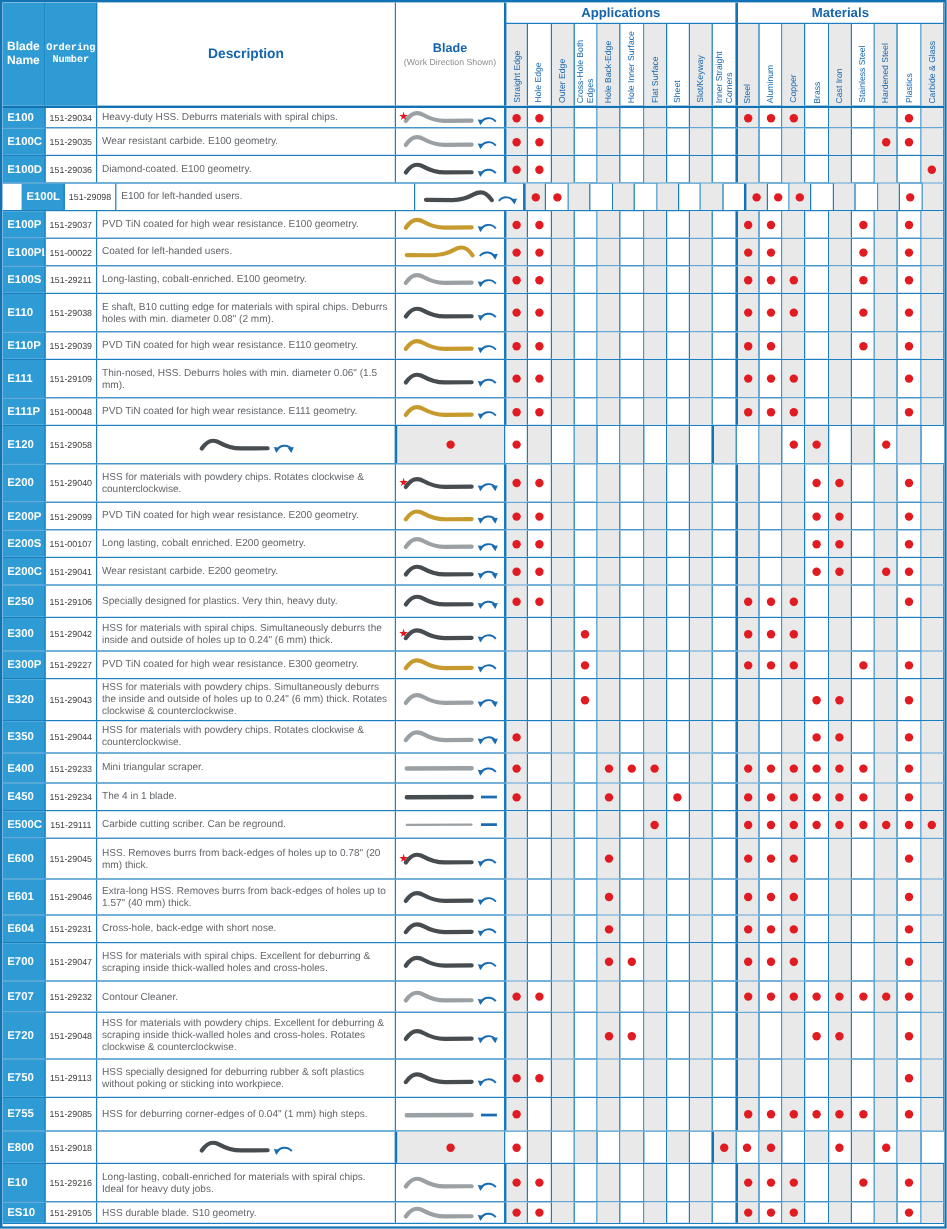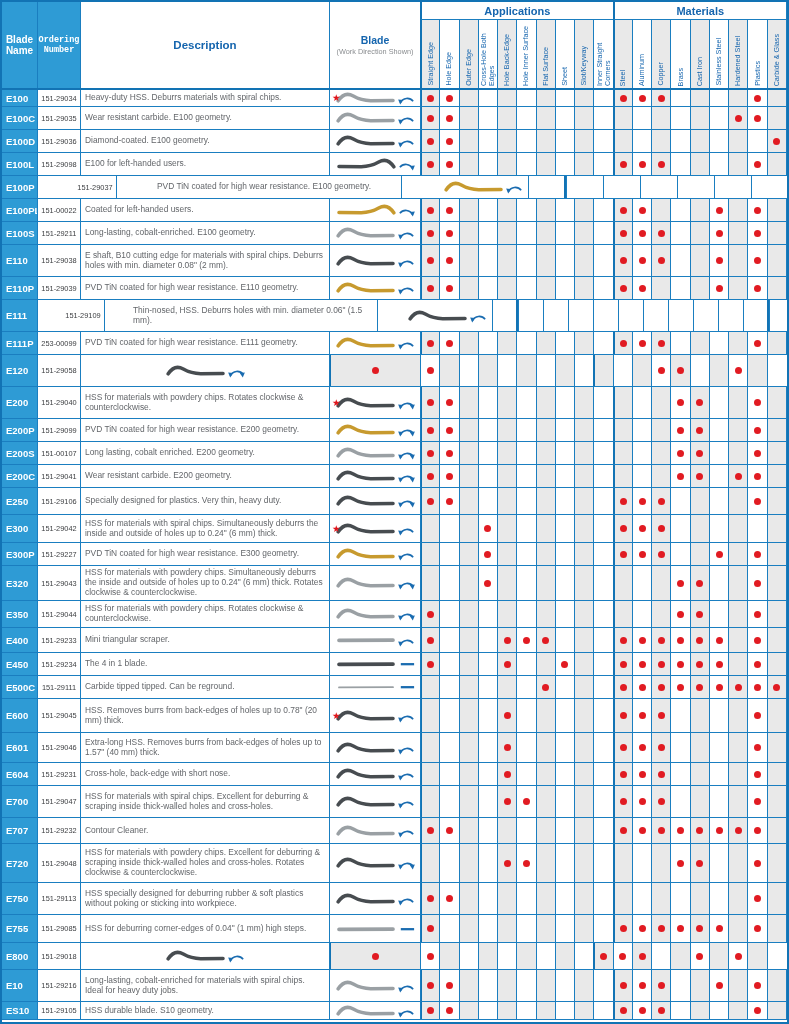--- a/index.html
+++ b/index.html
@@ -230,21 +230,21 @@
         <div class="c dotc shade"></div>
         <div class="c dotc"></div>
         <div class="c dotc shade"></div>
         <div class="c dotc"></div>
         <div class="c dotc shade"></div>
         <div class="c dotc"></div>
         <div class="c dotc shade">
           <span class="dot"></span>
         </div>
       </div>
-      <div class="grid row" style="height: 23px;">
+      <div class="grid row" style="height: 23px; padding-left: 16px;">
         <div class="c name">E100L</div>
         <div class="c order">151-29098</div>
         <div class="c desc">E100 for left-handed users.</div>
         <div class="c blade">
           <svg class="bl" viewBox="0 0 78 20">
             <g transform="translate(78 0) scale(-1 1)">
               <path d="M4 13.5 C 10 4.5, 16 3.5, 23 7.5 C 29.5 11.2, 35 13.2, 45 13.4 L 73 13.2" fill="none" stroke="#474c50" stroke-width="4.4" stroke-linecap="round"></path>
             </g>
           </svg>
           <svg class="arr" viewBox="0 0 20 14">
@@ -279,21 +279,21 @@
         </div>
         <div class="c dotc"></div>
         <div class="c dotc shade"></div>
         <div class="c dotc"></div>
         <div class="c dotc shade"></div>
         <div class="c dotc">
           <span class="dot"></span>
         </div>
         <div class="c dotc shade"></div>
       </div>
-      <div class="grid row" style="height: 23px; gap: 36px;">
+      <div class="grid row" style="height: 23px;">
         <div class="c name">E100P</div>
         <div class="c order">151-29037</div>
         <div class="c desc">PVD TiN coated for high wear resistance. E100 geometry.</div>
         <div class="c blade">
           <svg class="bl" viewBox="0 0 78 20">
             <path d="M4 13.5 C 10 4.5, 16 3.5, 23 7.5 C 29.5 11.2, 35 13.2, 45 13.4 L 73 13.2" fill="none" stroke="#c79a2e" stroke-width="4.4" stroke-linecap="round"></path>
           </svg>
           <svg class="arr" viewBox="0 0 20 14">
             <path d="M3.5 12 A 8 8 0 0 1 17 10.5" fill="none" stroke="#1a6cb0" stroke-width="1.7"></path>
             <path d="M1.2 8.6 L6.6 9.2 L3.4 13.8 Z" fill="#1a6cb0"></path>
@@ -512,21 +512,21 @@
         <div class="c dotc shade"></div>
         <div class="c dotc">
           <span class="dot"></span>
         </div>
         <div class="c dotc shade"></div>
         <div class="c dotc">
           <span class="dot"></span>
         </div>
         <div class="c dotc shade"></div>
       </div>
-      <div class="grid row" style="height: 32px; gap: 24px;">
+      <div class="grid row" style="height: 32px;">
         <div class="c name">E111</div>
         <div class="c order">151-29109</div>
         <div class="c desc">Thin-nosed, HSS. Deburrs holes with min. diameter 0.06" (1.5 mm).</div>
         <div class="c blade">
           <svg class="bl" viewBox="0 0 78 20">
             <path d="M4 13.5 C 10 4.5, 16 3.5, 23 7.5 C 29.5 11.2, 35 13.2, 45 13.4 L 73 13.2" fill="none" stroke="#474c50" stroke-width="4.4" stroke-linecap="round"></path>
           </svg>
           <svg class="arr" viewBox="0 0 20 14">
             <path d="M3.5 12 A 8 8 0 0 1 17 10.5" fill="none" stroke="#1a6cb0" stroke-width="1.7"></path>
             <path d="M1.2 8.6 L6.6 9.2 L3.4 13.8 Z" fill="#1a6cb0"></path>
@@ -559,21 +559,21 @@
         <div class="c dotc shade"></div>
         <div class="c dotc"></div>
         <div class="c dotc shade"></div>
         <div class="c dotc">
           <span class="dot"></span>
         </div>
         <div class="c dotc shade"></div>
       </div>
       <div class="grid row" style="height: 23px;">
         <div class="c name">E111P</div>
-        <div class="c order">253-00099</div>
+        <div class="c order">151-00048</div>
         <div class="c desc">PVD TiN coated for high wear resistance. E111 geometry.</div>
         <div class="c blade">
           <svg class="bl" viewBox="0 0 78 20">
             <path d="M4 13.5 C 10 4.5, 16 3.5, 23 7.5 C 29.5 11.2, 35 13.2, 45 13.4 L 73 13.2" fill="none" stroke="#c79a2e" stroke-width="4.4" stroke-linecap="round"></path>
           </svg>
           <svg class="arr" viewBox="0 0 20 14">
             <path d="M3.5 12 A 8 8 0 0 1 17 10.5" fill="none" stroke="#1a6cb0" stroke-width="1.7"></path>
             <path d="M1.2 8.6 L6.6 9.2 L3.4 13.8 Z" fill="#1a6cb0"></path>
           </svg>
         </div>
@@ -1151,21 +1151,21 @@
         </div>
         <div class="c dotc shade"></div>
         <div class="c dotc">
           <span class="dot"></span>
         </div>
         <div class="c dotc shade"></div>
       </div>
       <div class="grid row" style="height: 23px;">
         <div class="c name">E500C</div>
         <div class="c order">151-29111</div>
-        <div class="c desc">Carbide tipped tipped. Can be reground.</div>
+        <div class="c desc">Carbide cutting scriber. Can be reground.</div>
         <div class="c blade">
           <svg class="bl" viewBox="0 0 78 20">
             <path d="M5 10.5 L73 10.2" fill="none" stroke="#9aa0a4" stroke-width="2.2" stroke-linecap="round"></path>
           </svg>
           <svg class="arr" viewBox="0 0 20 14">
             <rect x="4" y="6" width="14" height="2.4" fill="#1a6cb0"></rect>
           </svg>
         </div>
         <div class="c dotc shade gsep"></div>
         <div class="c dotc"></div>

